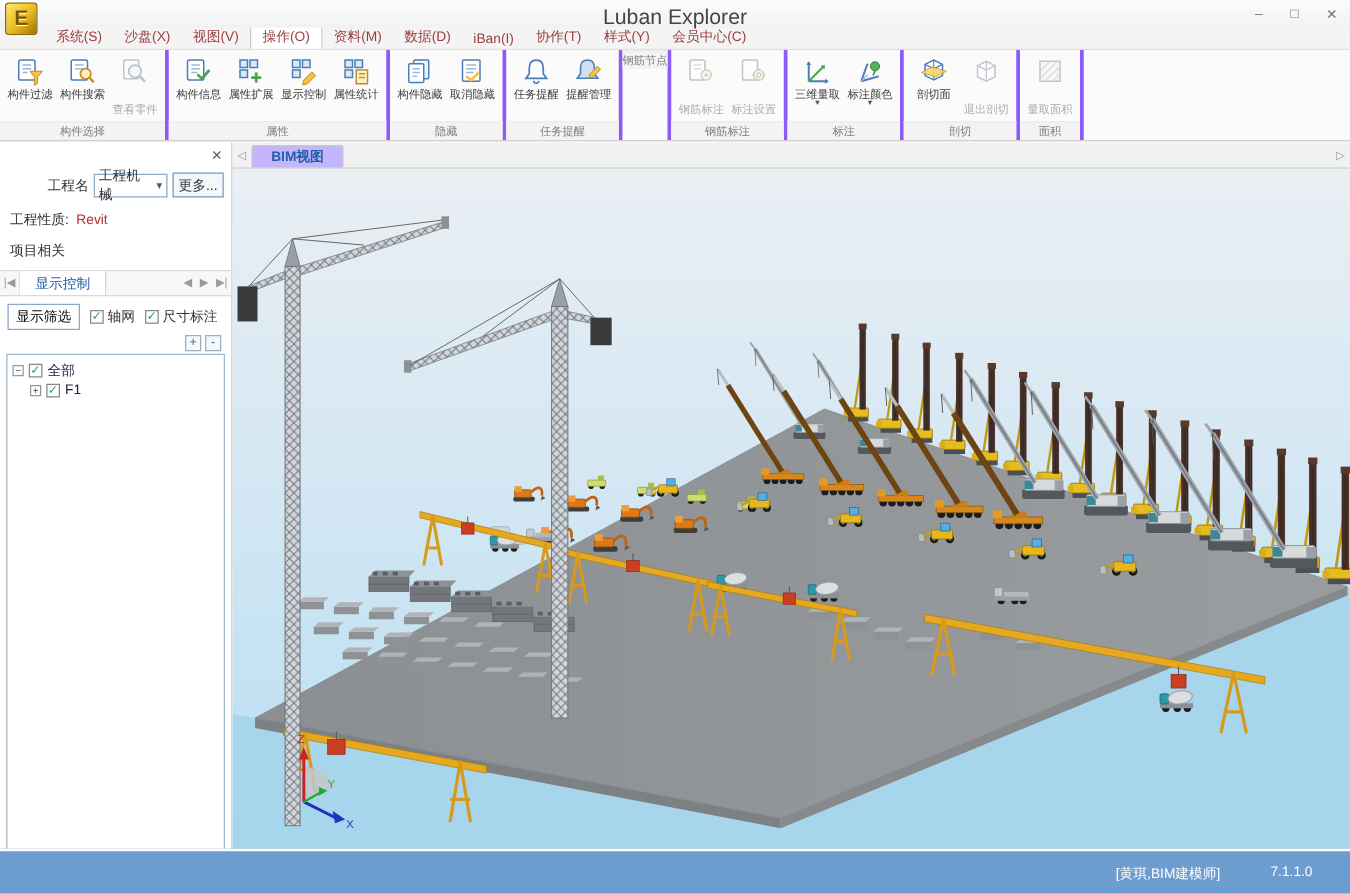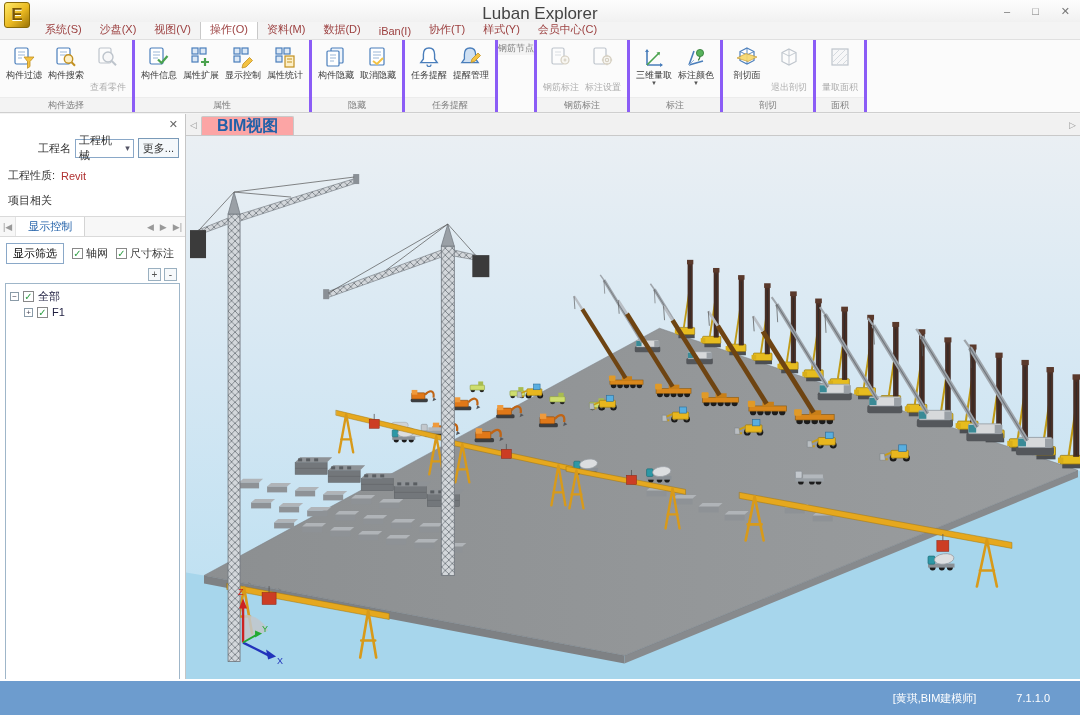--- a/index.html
+++ b/index.html
@@ -57,21 +57,21 @@
   .pm { width:13px; height:13px; border:1px solid #9ab0c0; background:#f6f9fb; color:#555; font-size:10px; line-height:11px; text-align:center; }
   .sb-tree { flex:1; border:1px solid #9fb6c9; margin:0 5px 5px; background:#fff; padding:4px 4px; overflow:hidden; }
   .titem { display:flex; align-items:center; gap:4px; height:16px; color:#1d1d3f; }
   .titem.child { margin-left:14px; }
   .texp { width:9px; height:9px; border:1px solid #8a9ba8; background:#fff; color:#445; font-size:8px; line-height:7px; text-align:center; }
 
   
   .viewport { flex:1; display:flex; flex-direction:column; min-width:0; }
   .vtabs { height:22px; background:#f1f1f1; border-bottom:1px solid #c9c9c9; display:flex; align-items:stretch; color:#999; font-size:9px; }
   .vscroll { display:flex; align-items:center; padding:0 4px; }
-  .vtab { margin-top:2px; background:#fca5a5; color:#2060a8; font-weight:bold; font-size:16px; padding:0 15px; display:flex; align-items:center; border:1px solid #c9c9c9; border-bottom:0; border-radius:2px 2px 0 0; }
+  .vtab { margin-top:2px; background:#c4b5fd; color:#2060a8; font-weight:bold; font-size:11px; padding:0 15px; display:flex; align-items:center; border:1px solid #c9c9c9; border-bottom:0; border-radius:2px 2px 0 0; }
   .scene { flex:1; position:relative; background:#dfe9f0; }
   .scene svg { display:block; width:100%; height:100%; }
 
   
   .statusbar { position:absolute; left:0; right:0; bottom:0; height:36px; background:#6d9cce; border-top:2px solid #fff; color:#fff; display:flex; align-items:center; justify-content:flex-end; gap:40px; padding-right:30px; font-size:11px; }
 </style>
 </head>
 <body>
 
 <div class="titlebar">

